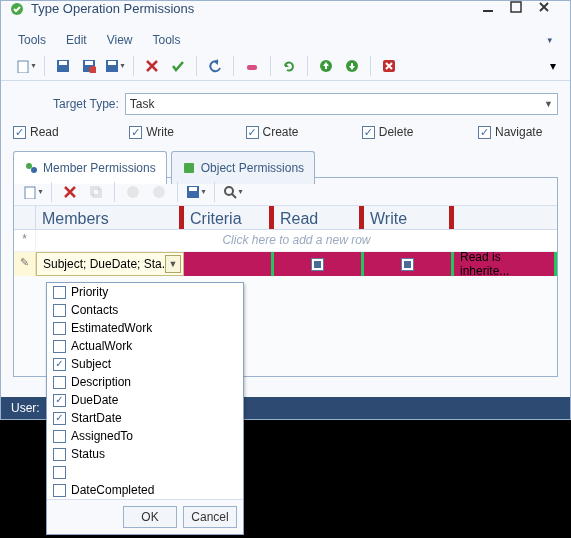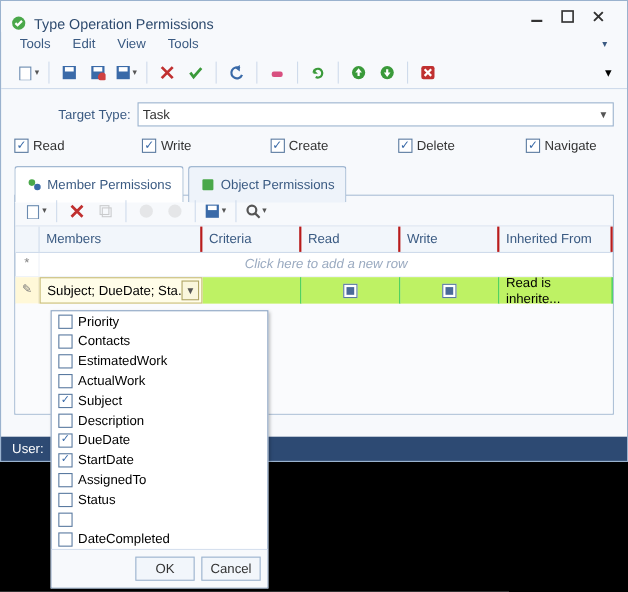--- a/index.html
+++ b/index.html
@@ -1,18 +1,18 @@
 <!DOCTYPE html>
 <html><head>
 <meta charset="utf-8">
 <style>
 * { box-sizing: border-box; margin: 0; padding: 0; font-family: "Segoe UI", Tahoma, sans-serif; font-size: 12px; }
 body { background: #000; width: 571px; height: 538px; overflow: hidden; }
 .window { width: 571px; height: 420px; background: #f7f9fc; border: 1px solid #9ab2ce; position: relative; }
-.titlebar { height: 28px; display: flex; align-items: flex-end; padding: 0 8px; background: #f7f9fc; }
+.titlebar { height: 28px; display: flex; align-items: flex-start; padding: 0 8px; background: #f7f9fc; }
 .titlebar .ticon { width: 16px; height: 16px; margin-right: 6px; }
 .titlebar .title { flex: 1; color: #2d4a6e; font-size: 13px; }
 .titlebar .wbtn { width: 24px; height: 20px; text-align: center; color: #333; font-size: 14px; margin-left: 4px; cursor: default; }
 .menubar { height: 22px; display: flex; align-items: center; padding: 0 14px; gap: 14px; color: #3a5a82; }
 .menubar .mitem { padding: 2px 3px; }
 .menubar .spacer { flex: 1; }
 .menubar .drop { font-size: 9px; color: #3a5a82; padding: 2px 4px; }
 .toolbar { height: 30px; display: flex; align-items: center; padding: 0 14px; gap: 4px; border-bottom: 1px solid #cfdbeb; }
 .tbtn { width: 22px; height: 22px; display: flex; align-items: center; justify-content: center; border-radius: 2px; }
 .tbtn.dd::after { content: "▾"; font-size: 8px; margin-left: 1px; color: #555; }
@@ -25,33 +25,33 @@
 .row-checks { display: flex; gap: 10px; margin-bottom: 12px; }
 .ck { display: flex; align-items: center; gap: 4px; color: #333; min-width: 80px; }
 .ck .box { width: 13px; height: 13px; border: 1px solid #5a7aa0; background: #fff; display: flex; align-items: center; justify-content: center; color: #3a6aa8; font-size: 11px; line-height: 1; }
 .tabs { display: flex; gap: 4px; height: 26px; }
 .tab { display: flex; align-items: center; gap: 5px; padding: 16px 10px; border: 1px solid #9ab2ce; border-bottom: none; background: #eef3fa; color: #3a5a82; border-radius: 3px 3px 0 0; }
 .tab.active { background: #fff; }
 .tab .ticon2 { width: 14px; height: 14px; }
 .grid-area { border: 1px solid #9ab2ce; background: #fff; }
 .grid-tb { height: 28px; display: flex; align-items: center; padding: 0 8px; gap: 4px; border-bottom: 1px solid #d6e0ee; background: #f7f9fc; }
 .gth { display: flex; height: 24px; background: #f2f6fb; border-bottom: 1px solid #cfdbeb; }
-.gth .cell { border-right: 2px solid #b91c1c; padding: 4px 6px; color: #3a5a82; font-size: 12px; }
+.gth .cell { border-right: 5px solid #b91c1c; padding: 4px 6px; color: #3a5a82; font-size: 16px; }
 .gth .rowhead { width: 22px; border-right: 1px solid #cfdbeb; }
 .sz-members { width: 148px; }
 .sz-criteria { width: 90px; }
 .sz-read { width: 90px; }
 .sz-write { width: 90px; }
 .sz-inh { flex: 1; }
 .addrow { height: 22px; display: flex; border-bottom: 1px solid #eef2f8; }
 .addrow .rowhead { width: 22px; text-align: center; color: #888; border-right: 1px solid #eef2f8; font-size: 12px; padding-top: 2px; }
 .addrow .rest { flex: 1; text-align: center; color: #9aaac0; font-style: italic; padding-top: 3px; }
 .datarow { height: 24px; display: flex; background: #fff8d8; }
 .datarow .rowhead { width: 22px; text-align: center; color: #777; border-right: 1px solid #e8e0c0; padding-top: 4px; font-size: 11px; }
-.datarow .cell { border-right: 1px solid #22c55e; display: flex; align-items: center; padding: 0 6px; background: #bef264; }
+.datarow .cell { border-right: 3px solid #22c55e; display: flex; align-items: center; padding: 0 6px; background: #be185d; }
 .datarow .memcell { background: #fffde8; border: 1px solid #c8bc7a; position: relative; }
 .datarow .memcell .ddbtn { width: 16px; height: 18px; border: 1px solid #b0a566; background: #faf6dc; display: flex; align-items: center; justify-content: center; font-size: 9px; color: #555; position: absolute; right: 2px; top: 2px; }
 .sqbox { width: 13px; height: 13px; border: 1px solid #5a7aa0; background: #fff; display: flex; align-items: center; justify-content: center; }
 .sqbox .fill { width: 7px; height: 7px; background: #4a6a98; }
 .grid-pad { height: 100px; background: #fafbfd; }
 .statusbar { position: absolute; bottom: 0; left: 0; right: 0; height: 22px; background: #2d4a73; color: #fff; display: flex; align-items: center; padding: 0 10px; font-size: 12px; }
 .dropdown { position: absolute; left: 46px; top: 282px; width: 198px; background: #fff; border: 1px solid #8aa3c2; box-shadow: 1px 2px 3px rgba(0,0,0,.25); z-index: 50; }
 .dropdown .optrow { height: 18px; display: flex; align-items: center; gap: 5px; padding: 0 6px; }
 .dropdown .optrow.sel { background: #eef3fa; border: 1px dotted #8aa3c2; }
 .dropdown .cbx { width: 13px; height: 13px; border: 1px solid #5a7aa0; background: #fff; display: flex; align-items: center; justify-content: center; font-size: 10px; color: #3a6aa8; line-height: 1; }
@@ -281,21 +281,20 @@
               <path d="M9 9 l4 4" stroke="#555" stroke-width="2"></path>
             </svg>
           </span>
       </div>
       <div class="gth">
         <div class="rowhead"></div>
         <div class="cell sz-members">Members</div>
         <div class="cell sz-criteria">Criteria</div>
         <div class="cell sz-read">Read</div>
         <div class="cell sz-write">Write</div>
-        <div class="cell sz-inh">Inherited From</div>
       </div>
       <div class="addrow">
         <div class="rowhead">*</div>
         <div class="rest">Click here to add a new row</div>
       </div>
       <div class="datarow">
         <div class="rowhead">✎</div>
         <div class="cell sz-members memcell">
           <span>Subject; DueDate; Sta...</span>
           <span class="ddbtn">▼</span>

